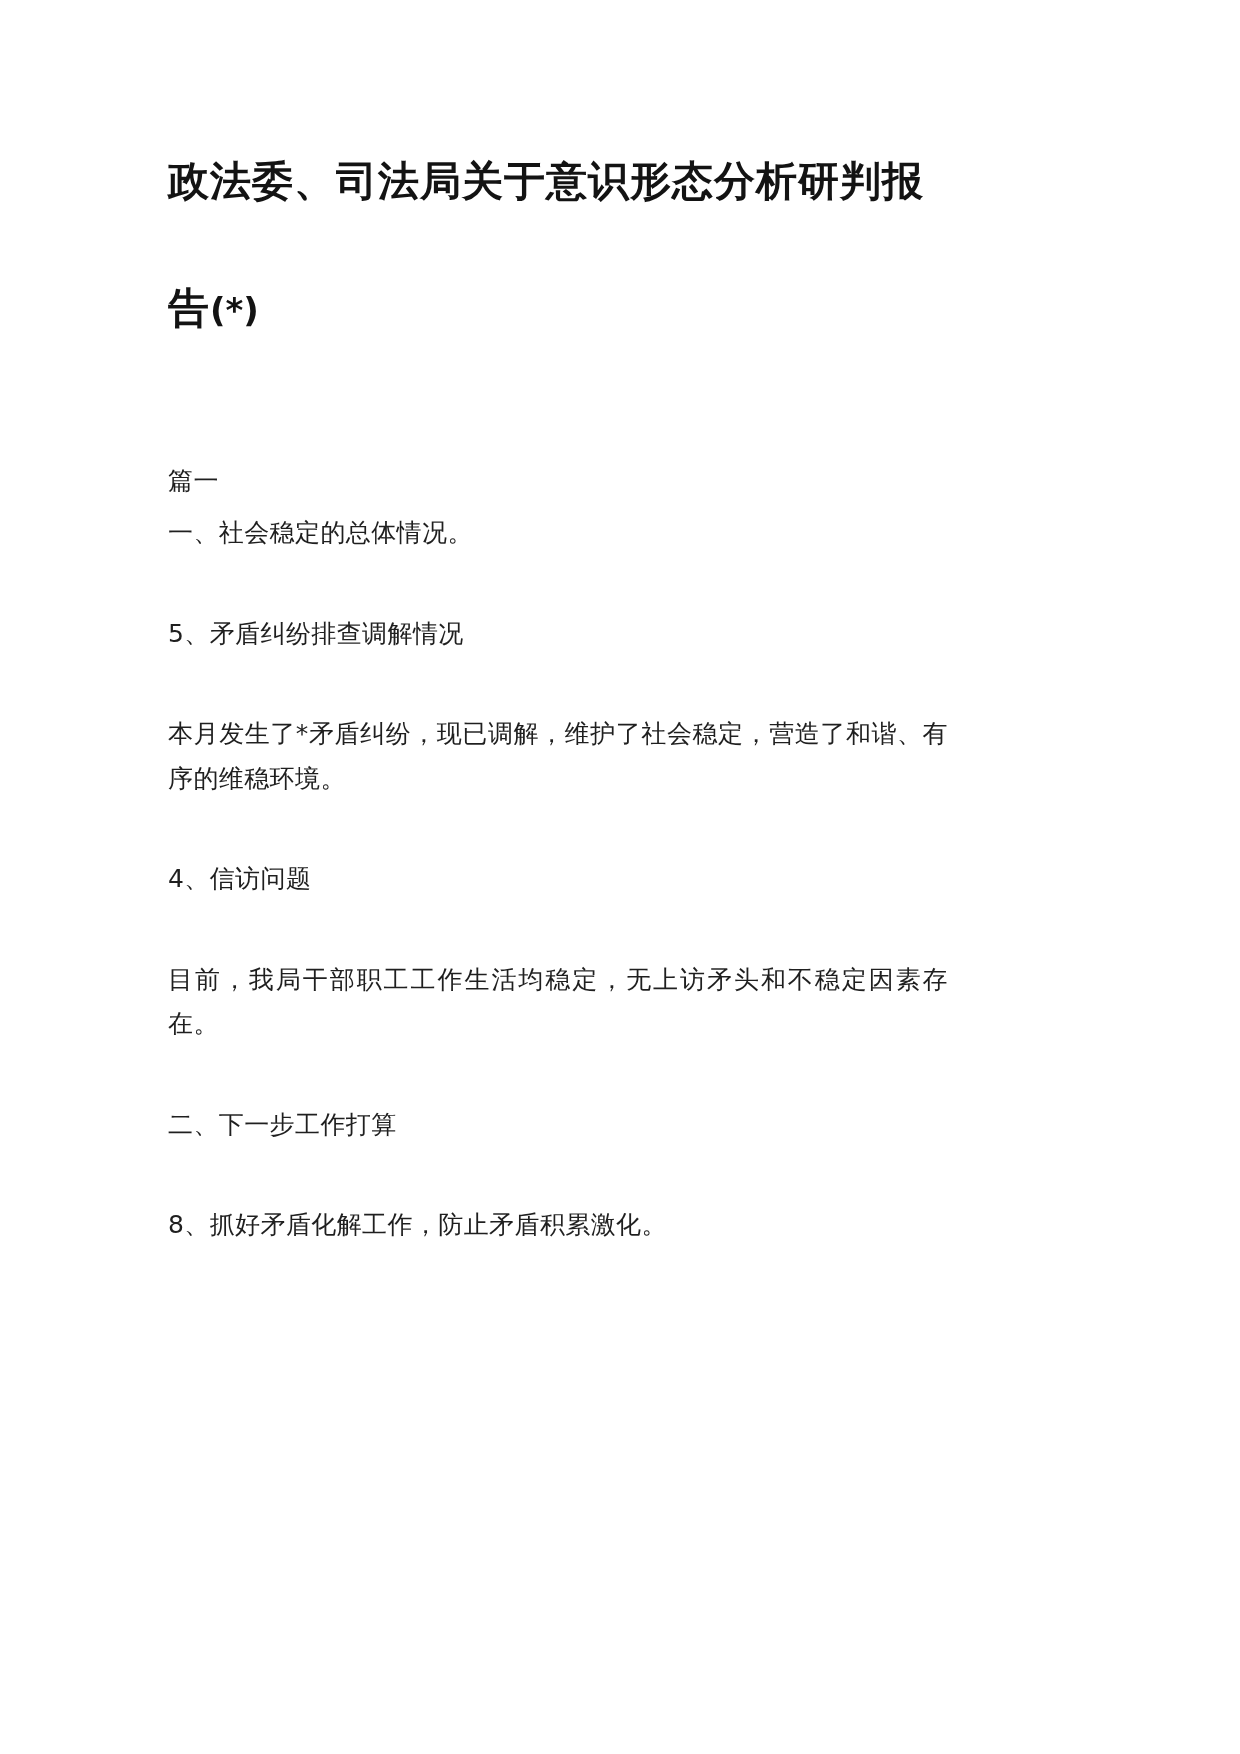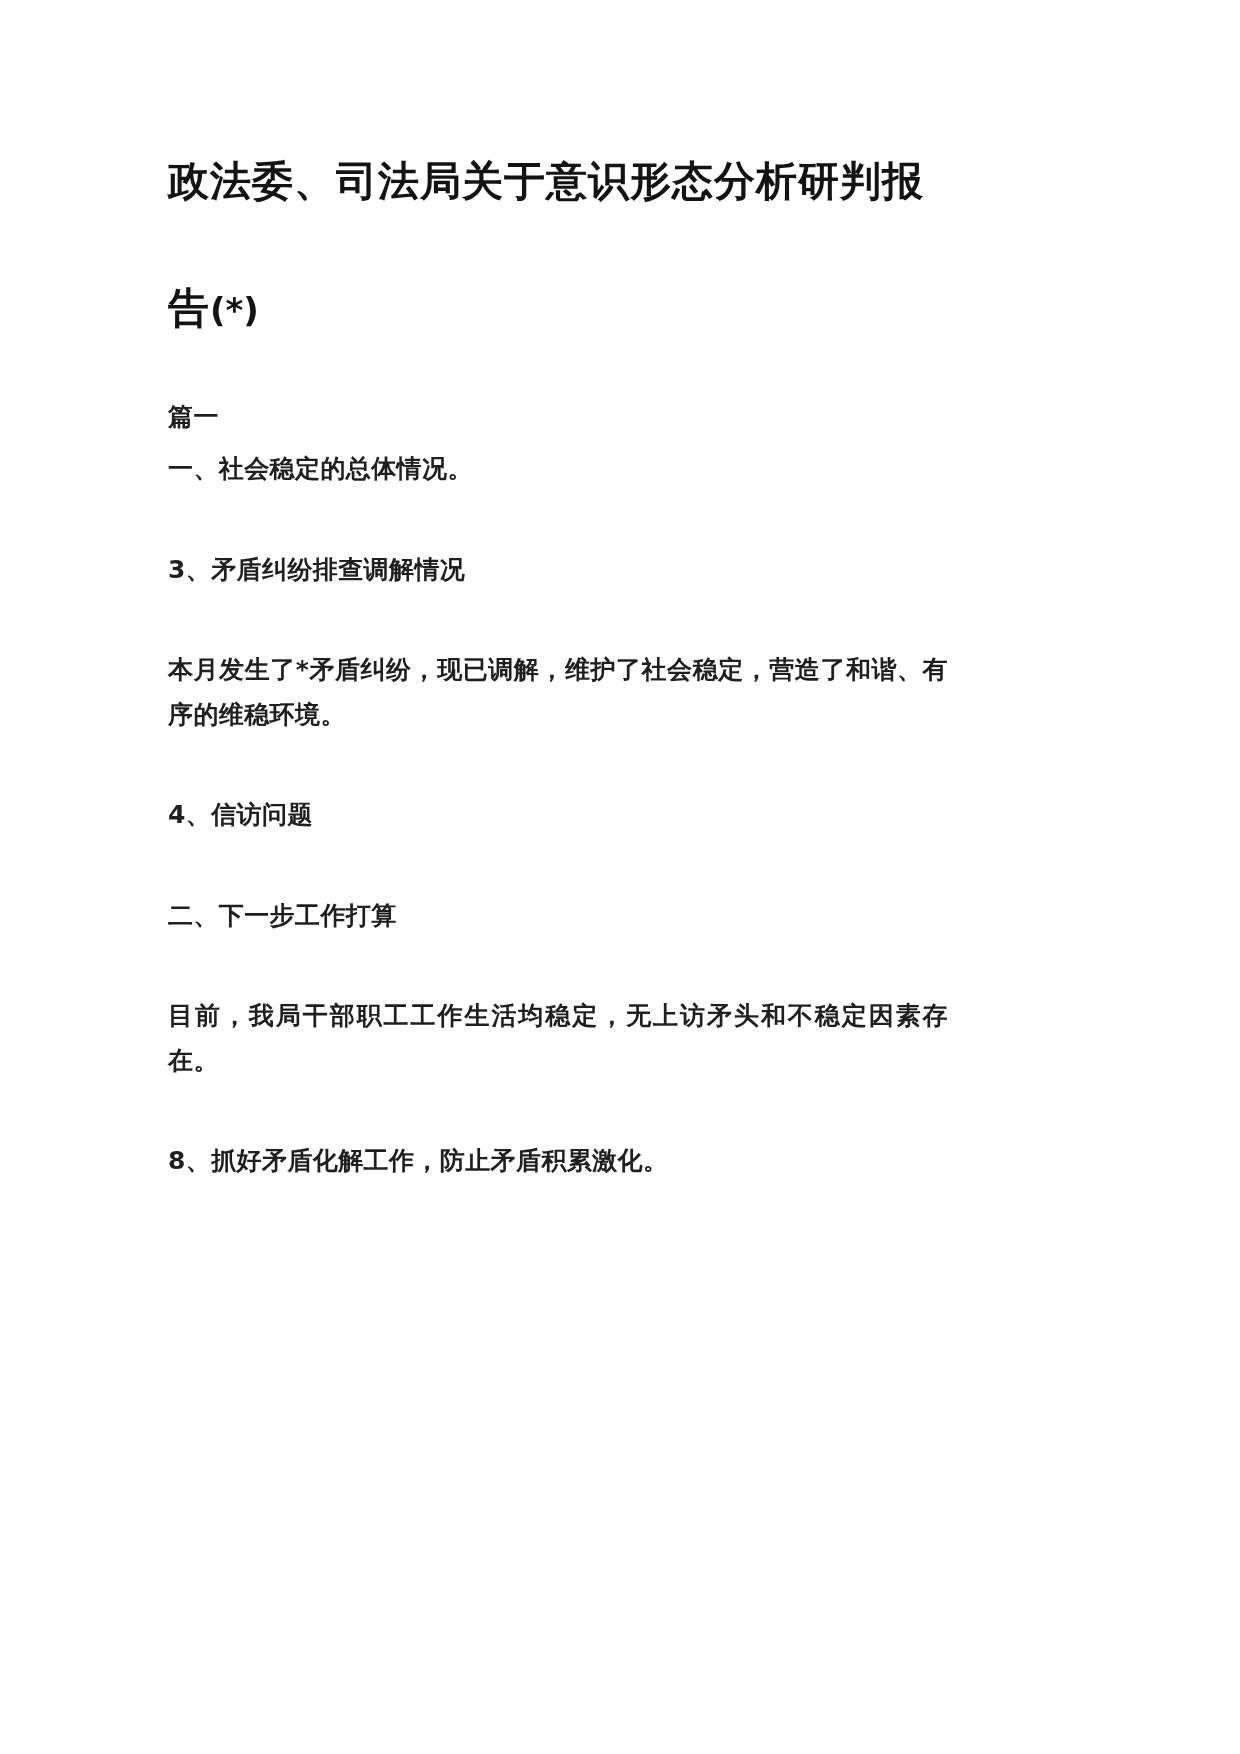--- a/index.html
+++ b/index.html
@@ -32,22 +32,21 @@
     color: #131313;
     margin: 0;
     padding: 0 0 0 0;
   }
   .doc-title .suffix {
     font-weight: 700;
     font-size: 34px;
     letter-spacing: 0;
   }
   .body-block {
-    margin-top: 54px;
-    font-weight: bold;
+    margin-top: 118px;
   }
   p.para {
     font-size: 25px;
     line-height: 1.78;
     margin: 0 0 34px 0;
     color: #1f1f1f;
     letter-spacing: 0.4px;
     text-align: justify;
   }
   p.tight {
@@ -65,22 +64,22 @@
 
     <h1 class="doc-title">
       <span>政法委、司法局关于意识形态分析研判报</span>
       <br><br>
       <span>告</span><span class="suffix">(*)</span>
     </h1>
 
     <div class="body-block">
       <p class="para tight">篇一</p>
       <p class="para heading-line">一、社会稳定的总体情况。</p>
-      <p class="para heading-line">3、矛盾纠纷排查调解情况</p>
+      <p class="para heading-line">5、矛盾纠纷排查调解情况</p>
       <p class="para heading-line">本月发生了*矛盾纠纷，现已调解，维护了社会稳定，营造了和谐、有序的维稳环境。</p>
       <p class="para heading-line">4、信访问题</p>
+      <p class="para heading-line">目前，我局干部职工工作生活均稳定，无上访矛头和不稳定因素存在。</p>
       <p class="para heading-line">二、下一步工作打算</p>
-      <p class="para heading-line">目前，我局干部职工工作生活均稳定，无上访矛头和不稳定因素存在。</p>
       <p class="para heading-line">8、抓好矛盾化解工作，防止矛盾积累激化。</p>
     </div>
 
   </div>
 </div>
 
 </body></html>

